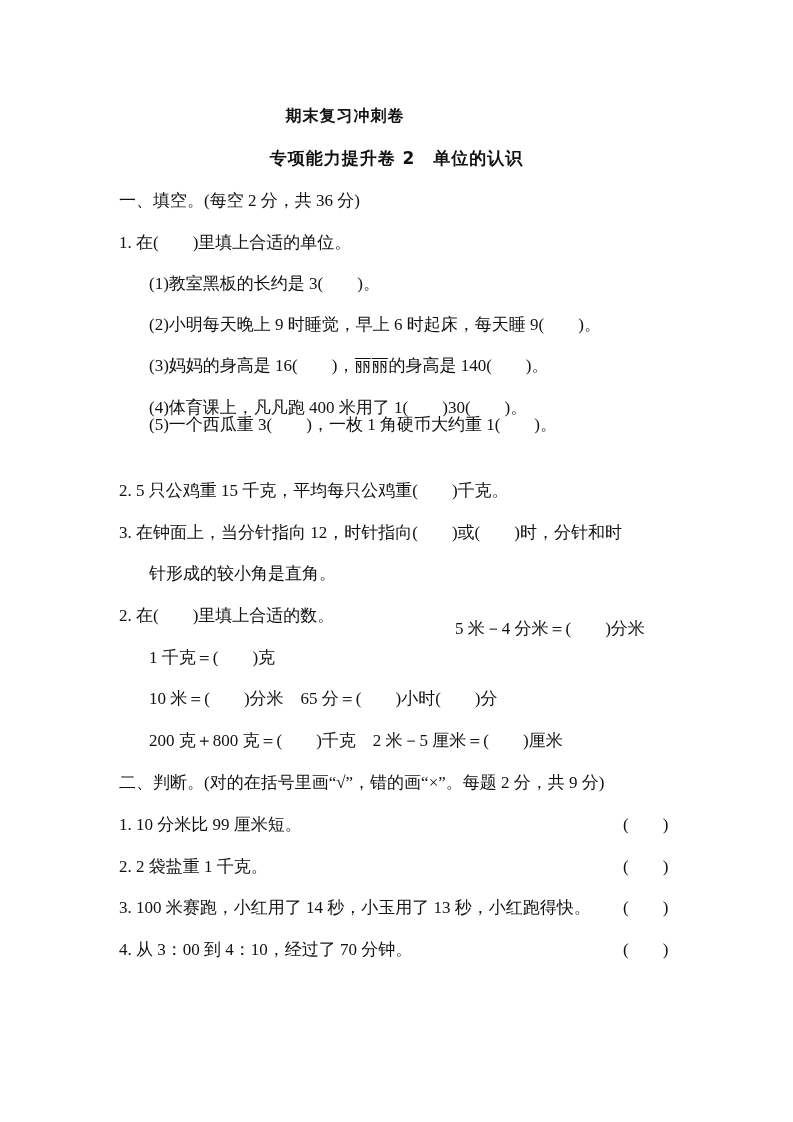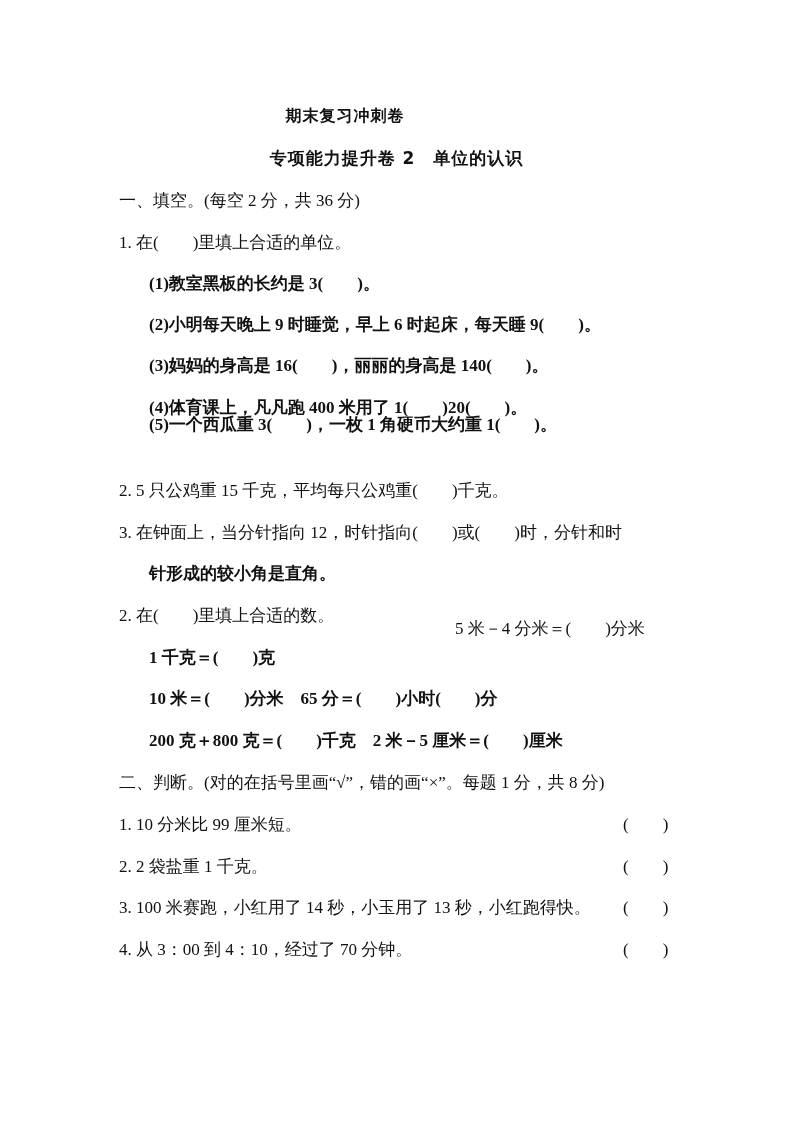--- a/index.html
+++ b/index.html
@@ -15,49 +15,49 @@
   }
   .title-sub {
     position: absolute; top: 147px; left: 0; width: 793px; text-align: center;
     font-family: "DejaVu Sans", sans-serif; font-weight: bold; font-size: 17px;
     letter-spacing: 1px;
   }
   .line {
     position: absolute; font-size: 17px; white-space: pre; line-height: 22px; text-align: right;
   }
   .l0 { left: 119px; }
-  .l1 { left: 149px; font-weight: bold; }
+  .l1 { left: 149px; }
   .right-paren {
     position: absolute; left: 623px; font-size: 17px; white-space: pre; line-height: 22px;
   }
 </style>
 </head>
 <body>
 
 <div class="title-main">期末复习冲刺卷</div>
 <div class="title-sub">专项能力提升卷 2　单位的认识</div>
 
 <div class="line l0" style="top:190px">一、填空。(每空 2 分，共 36 分)</div>
 <div class="line l0" style="top:232px">1. 在(　　)里填上合适的单位。</div>
 <div class="line l1" style="top:273px">(1)教室黑板的长约是 3(　　)。</div>
 <div class="line l1" style="top:314px">(2)小明每天晚上 9 时睡觉，早上 6 时起床，每天睡 9(　　)。</div>
 <div class="line l1" style="top:355px">(3)妈妈的身高是 16(　　)，丽丽的身高是 140(　　)。</div>
-<div class="line l1" style="top:397px">(4)体育课上，凡凡跑 400 米用了 1(　　)20(　　)。</div>
+<div class="line l1" style="top:397px">(4)体育课上，凡凡跑 400 米用了 1(　　)30(　　)。</div>
 <div class="line l1" style="top:414px">(5)一个西瓜重 3(　　)，一枚 1 角硬币大约重 1(　　)。</div>
 
 <div class="line l0" style="top:480px">2. 5 只公鸡重 15 千克，平均每只公鸡重(　　)千克。</div>
 <div class="line l0" style="top:522px">3. 在钟面上，当分针指向 12，时针指向(　　)或(　　)时，分针和时</div>
 <div class="line l1" style="top:563px">针形成的较小角是直角。</div>
 <div class="line l0" style="top:605px">2. 在(　　)里填上合适的数。</div>
 <div class="line l1" style="top:647px">1 千克＝(　　)克</div>
 <div class="line" style="top:618px; left:455px">5 米－4 分米＝(　　)分米</div>
 <div class="line l1" style="top:688px">10 米＝(　　)分米　65 分＝(　　)小时(　　)分</div>
 <div class="line l1" style="top:730px">200 克＋800 克＝(　　)千克　2 米－5 厘米＝(　　)厘米</div>
 
-<div class="line l0" style="top:772px">二、判断。(对的在括号里画“√”，错的画“×”。每题 1 分，共 8 分)</div>
+<div class="line l0" style="top:772px">二、判断。(对的在括号里画“√”，错的画“×”。每题 2 分，共 9 分)</div>
 
 <div class="line l0" style="top:814px">1. 10 分米比 99 厘米短。</div>
 <div class="right-paren" style="top:814px">(　　)</div>
 
 <div class="line l0" style="top:856px">2. 2 袋盐重 1 千克。</div>
 <div class="right-paren" style="top:856px">(　　)</div>
 
 <div class="line l0" style="top:897px">3. 100 米赛跑，小红用了 14 秒，小玉用了 13 秒，小红跑得快。</div>
 <div class="right-paren" style="top:897px">(　　)</div>
 

